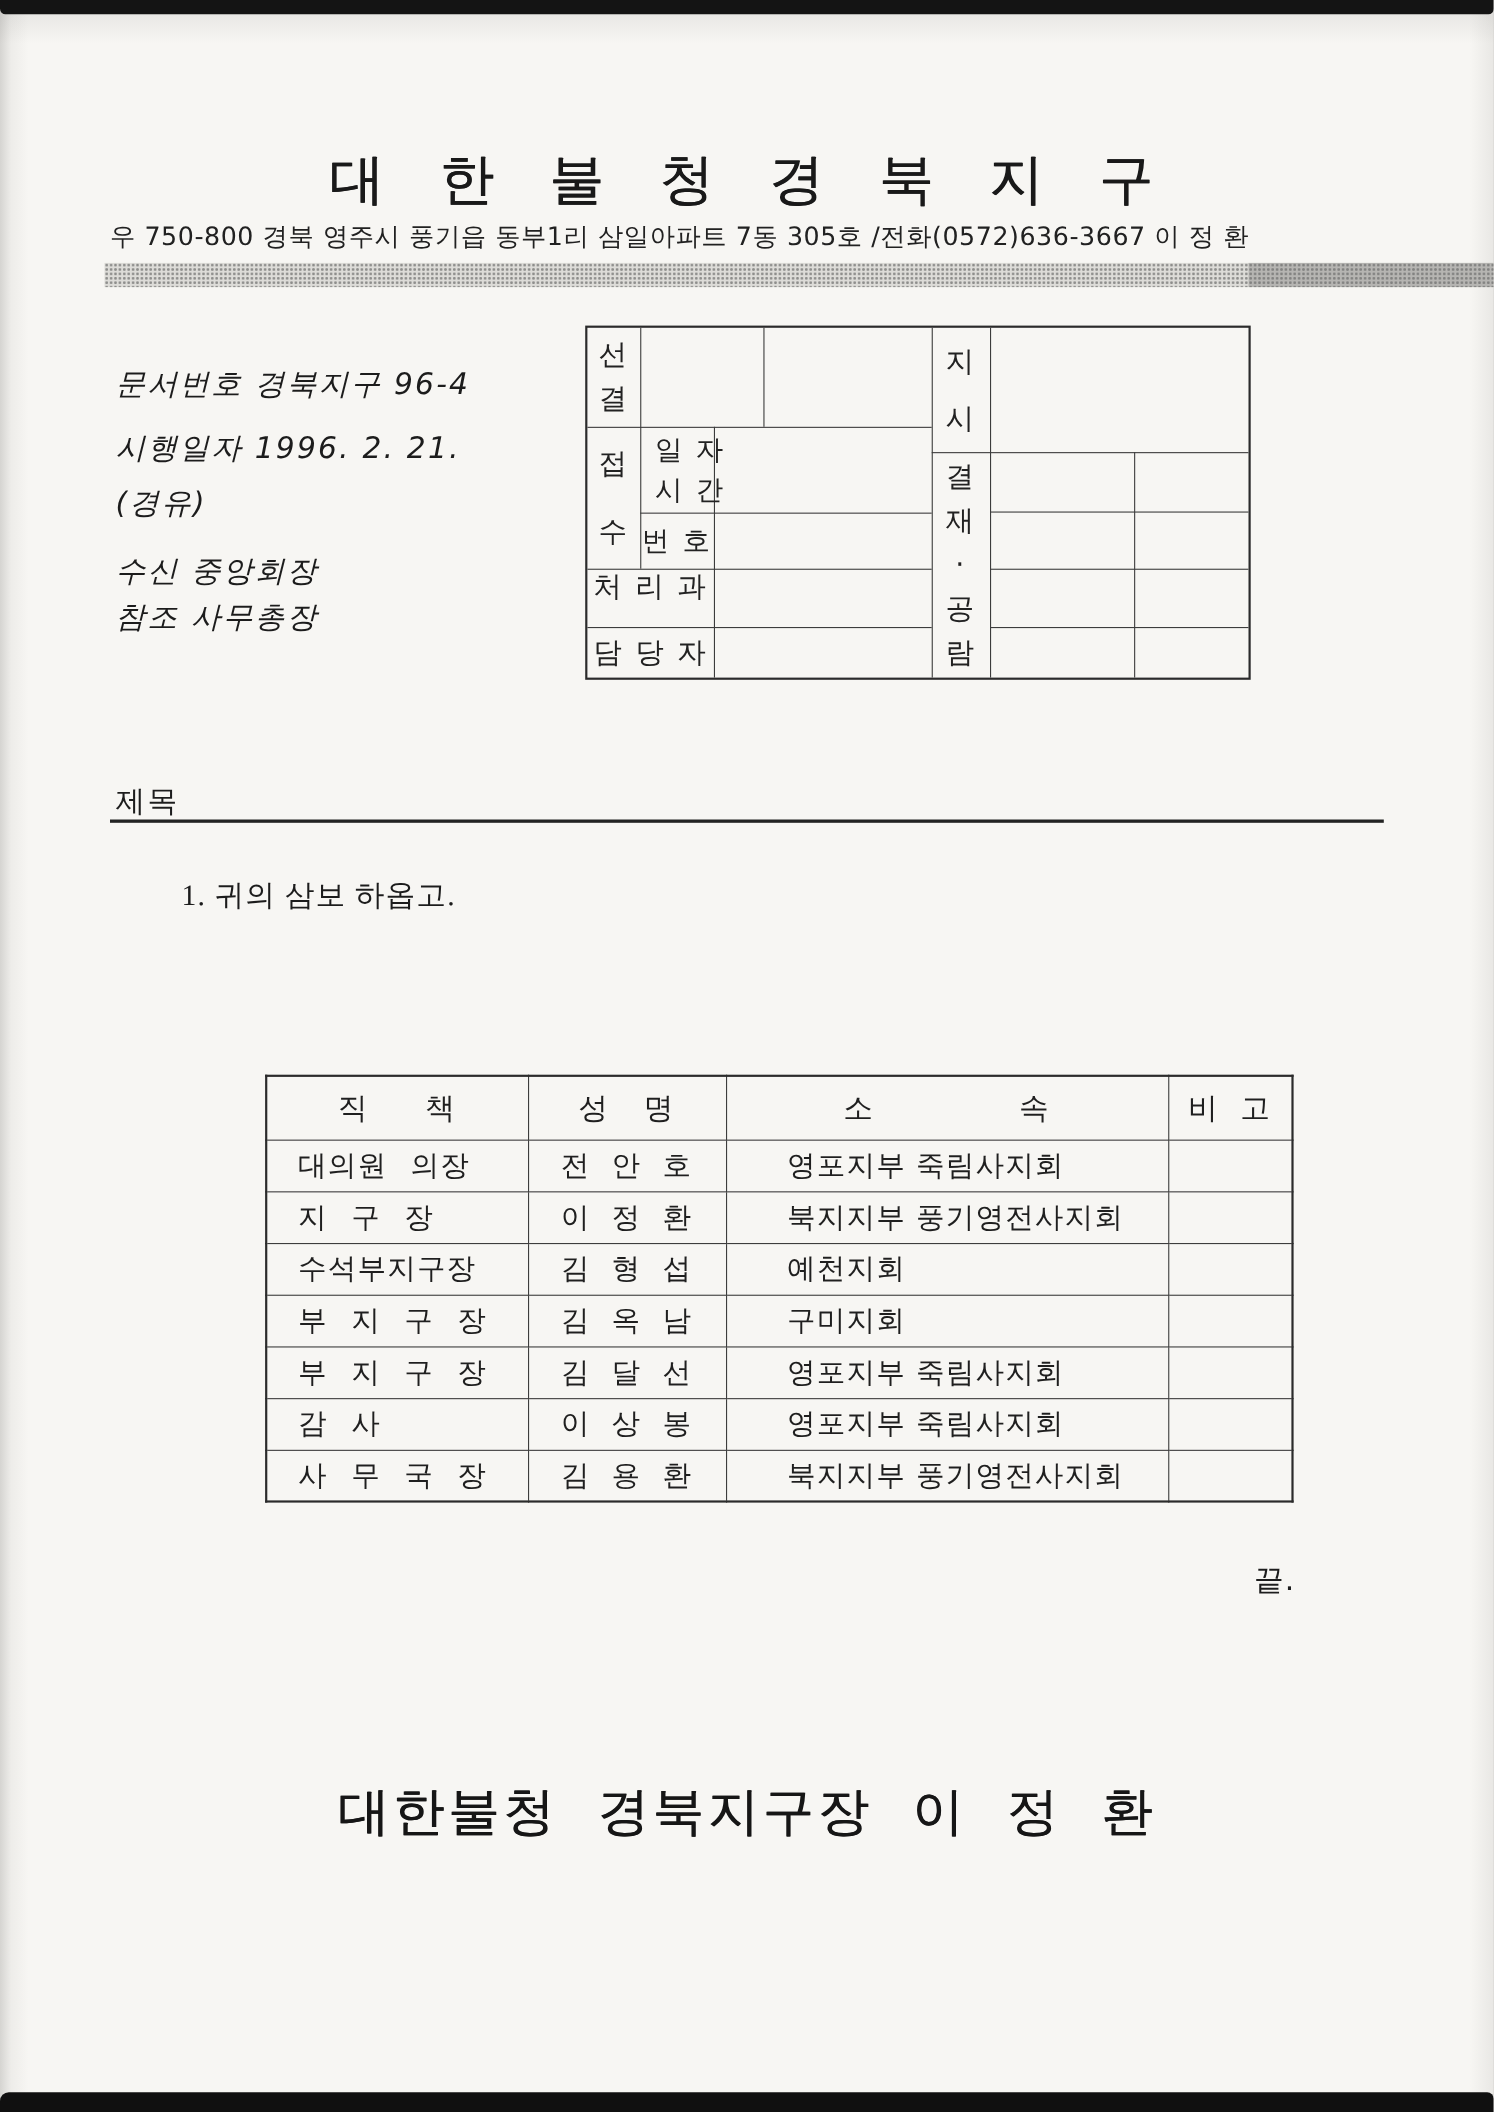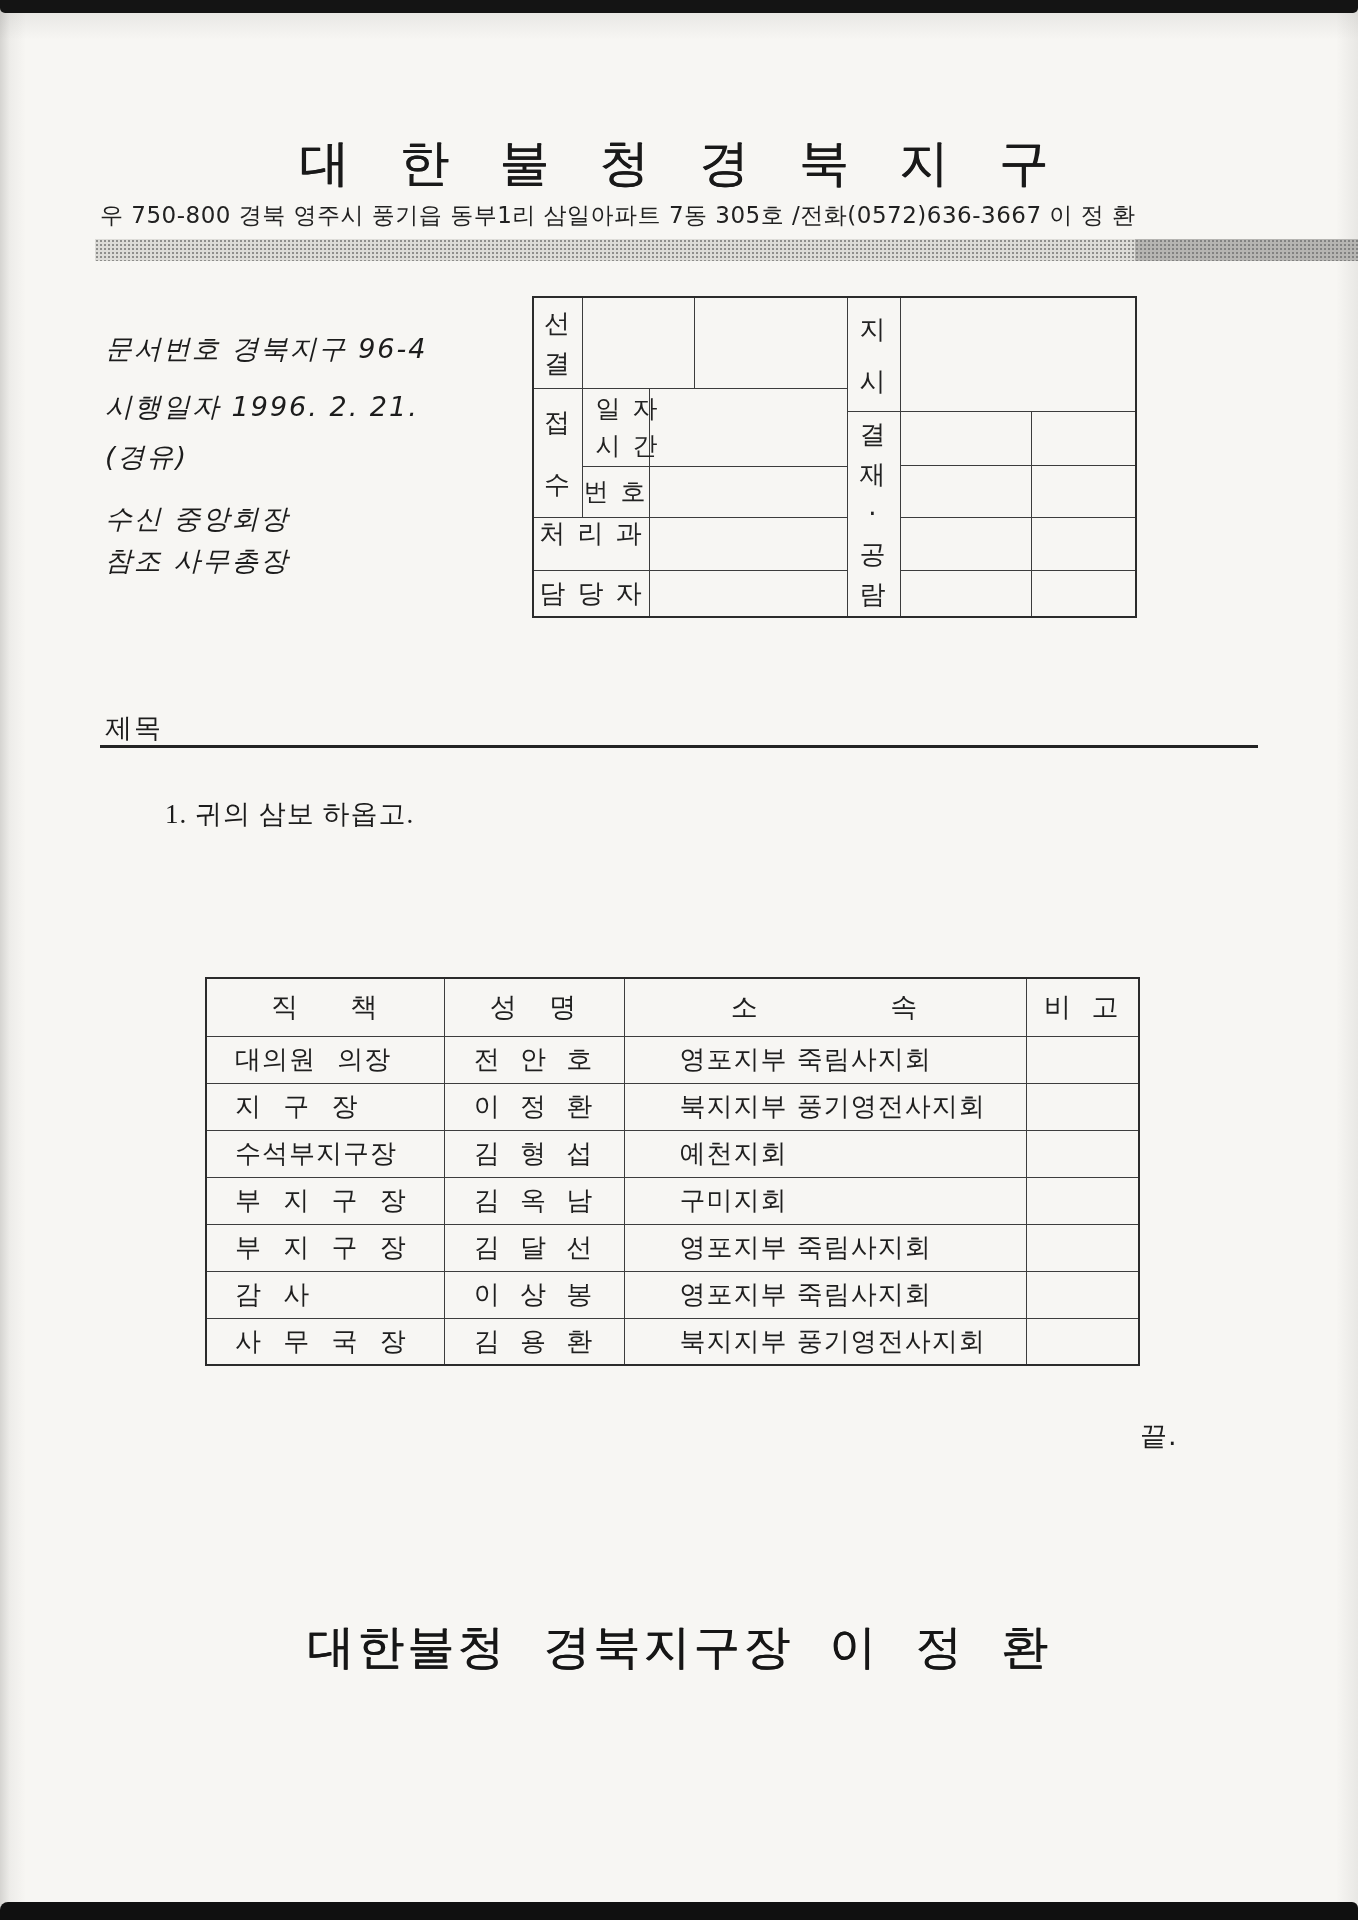--- a/index.html
+++ b/index.html
@@ -43,21 +43,21 @@
   .lh40{line-height:40px;} .lh62{line-height:62px;} .lh52{line-height:52px;} .lh40b{line-height:40px;}
   .two-line{line-height:37px;font-size:25px;}
 
   .subject{left:105px;top:710px;display:flex;font-size:27px;letter-spacing:2px;white-space:nowrap;}
   .subject-rule{left:100px;top:745px;width:1158px;height:3px;background:#232323;}
 
   .body-line{left:165px;font-size:27px;letter-spacing:1px;white-space:nowrap;color:#1c1c1c;font-family:Liberation Serif, serif;}
 
   
   .roster{left:205px;top:977px;}
-  .roster table{border-collapse:collapse;table-layout:fixed;width:933px;}
+  .roster table{border-collapse:collapse;table-layout:fixed;width:933px;margin-left:36px;}
   .roster th,.roster td{border:1.4px solid #3d3d3d;box-sizing:border-box;overflow:hidden;}
   .roster table{border:2.5px solid #2b2b2b;}
   .roster th{height:58px;font-size:27px;font-weight:500;letter-spacing:2px;color:#1f1f1f;}
   .roster td{height:47px;font-size:26px;color:#1f1f1f;}
   .th1{word-spacing:40px;} .th2{word-spacing:20px;} .th3{word-spacing:120px;} .th4{word-spacing:8px;}
   td.pos{padding-left:28px;word-spacing:12px;letter-spacing:1px;}
   td.name{text-align:center;word-spacing:8px;letter-spacing:2px;}
   td.aff{padding-left:55px;letter-spacing:1px;}
 
   .end-mark{left:1140px;top:1418px;font-size:27px;letter-spacing:1px;}

